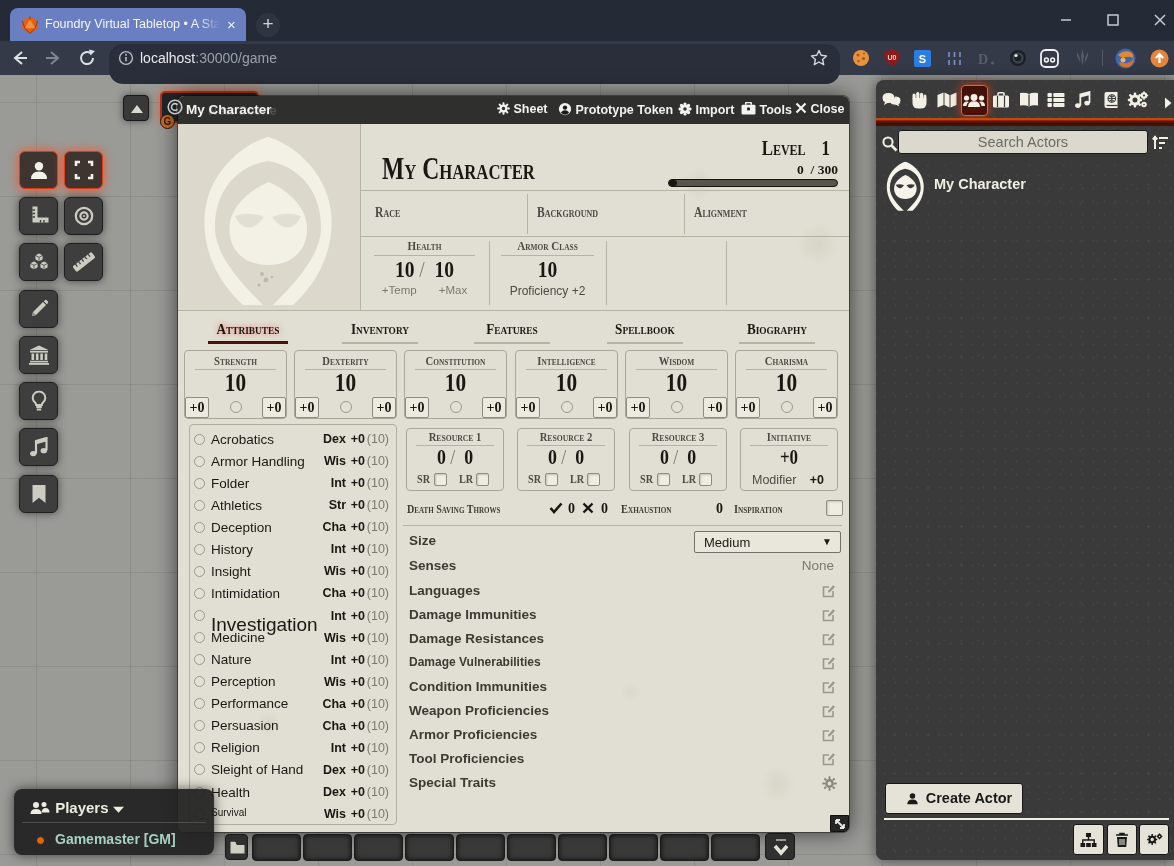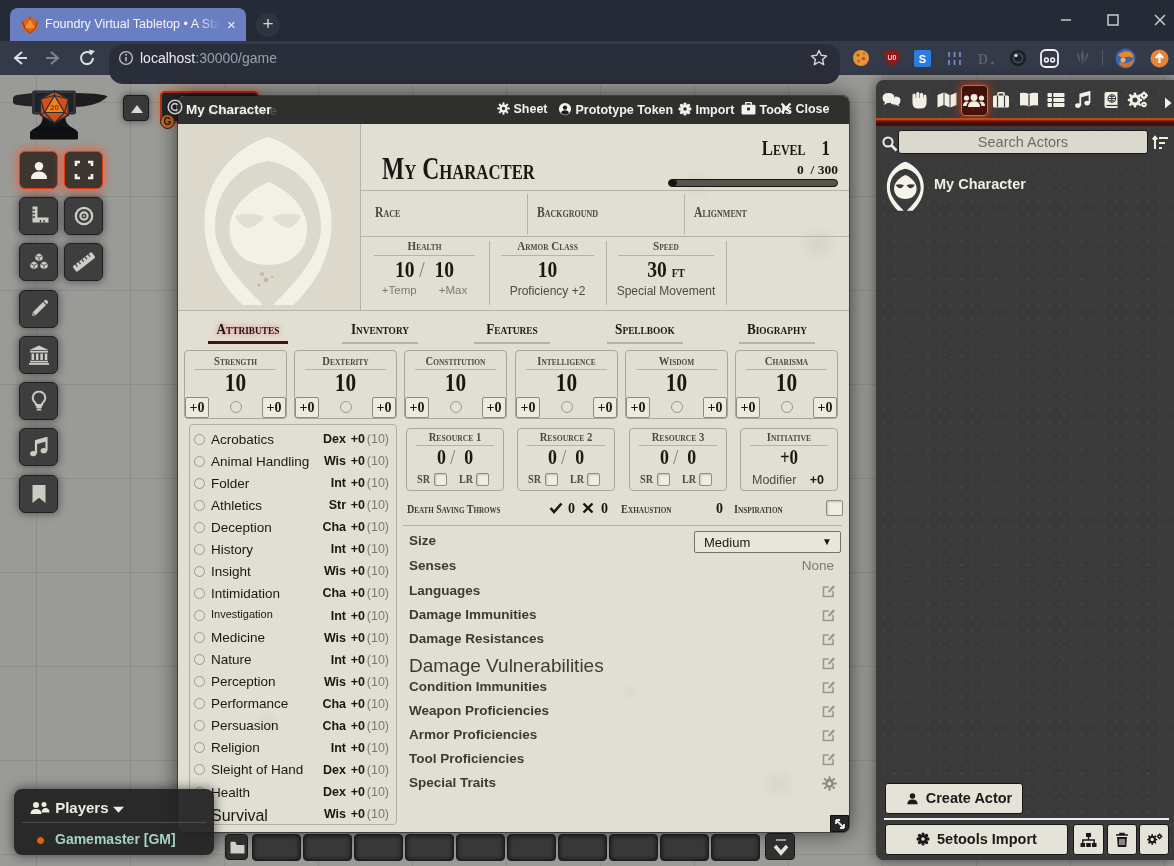--- a/index.html
+++ b/index.html
@@ -233,26 +233,20 @@
         <div class="hline" style="position:static;margin:1px 14px 0;"></div>
         <div class="val" style="font-size:23px;margin-top:1px;transform:scaleX(0.85);">10 <span class="grey" style="font-weight:normal;">/</span>&nbsp; 10</div>
         <div class="grey" style="font-size:11.5px;margin-top:1px;"><span style="margin-right:22px;">+Temp</span><span>+Max</span></div>
       </div>
       <div style="position:absolute;left:311px;top:114px;width:117px;text-align:center;">
         <div class="sc lbl" style="font-size:13.5px;transform:scaleX(0.82);">Armor Class</div>
         <div class="hline" style="position:static;margin:1px 12px 0;"></div>
         <div class="val" style="font-size:23px;margin-top:1px;transform:scaleX(0.85);">10</div>
         <div style="font-size:12px;margin-top:1px;color:#4b4a44;">Proficiency +2</div>
       </div>
-      <div style="position:absolute;left:428px;top:114px;width:120px;text-align:center;">
-        <div class="sc lbl" style="font-size:13.5px;transform:scaleX(0.82);">Speed</div>
-        <div class="hline" style="position:static;margin:1px 12px 0;"></div>
-        <div class="val" style="font-size:23px;margin-top:1px;transform:scaleX(0.85);">30 <span class="sc" style="font-size:17px;">ft</span></div>
-        <div style="font-size:12px;margin-top:1px;color:#4b4a44;">Special Movement</div>
-      </div>
       <div class="hline" style="left:0;top:186px;width:671px;"></div>
 
       <div class="sc" style="position:absolute;left:10px;top:196px;width:120px;text-align:center;font-size:15.5px;color:#191813;transform:scaleX(0.85);text-shadow:0 0 7px rgba(255,40,40,.65);">Attributes</div>
       <div style="position:absolute;left:30px;top:217px;width:80px;height:3px;background:#4a120d;"></div>
       <div class="sc" style="position:absolute;left:142px;top:196px;width:120px;text-align:center;font-size:15.5px;color:#191813;transform:scaleX(0.85);">Inventory</div>
       <div style="position:absolute;left:164px;top:218px;width:76px;height:2px;background:#b5b3a4;"></div>
       <div class="sc" style="position:absolute;left:274px;top:196px;width:120px;text-align:center;font-size:15.5px;color:#191813;transform:scaleX(0.85);">Features</div>
       <div style="position:absolute;left:296px;top:218px;width:76px;height:2px;background:#b5b3a4;"></div>
       <div class="sc" style="position:absolute;left:407px;top:196px;width:120px;text-align:center;font-size:15.5px;color:#191813;transform:scaleX(0.85);">Spellbook</div>
       <div style="position:absolute;left:429px;top:218px;width:76px;height:2px;background:#b5b3a4;"></div>
@@ -311,21 +305,21 @@
       <div class="box" style="left:11px;top:300px;width:208px;height:401px;border-color:#b0ae9f;">
       <div class="skrow" style="top:3.5px;">
         <div class="radio" style="left:4px;top:5px;width:11px;height:11px;"></div>
         <span style="position:absolute;left:21px;top:3px;font-size:13.5px;color:#191813;">Acrobatics</span>
         <span style="position:absolute;right:50px;top:3.5px;font-size:12.5px;font-weight:bold;color:#191813;">Dex</span>
         <span style="position:absolute;right:31px;top:3.5px;font-size:12.5px;font-weight:bold;color:#191813;">+0</span>
         <span class="grey" style="position:absolute;right:7px;top:3.5px;font-size:12.5px;">(10)</span>
       </div>
       <div class="skrow" style="top:25.6px;">
         <div class="radio" style="left:4px;top:5px;width:11px;height:11px;"></div>
-        <span style="position:absolute;left:21px;top:3px;font-size:13.5px;color:#191813;">Animal Handling</span>
+        <span style="position:absolute;left:21px;top:3px;font-size:13.5px;color:#191813;">Armor Handling</span>
         <span style="position:absolute;right:50px;top:3.5px;font-size:12.5px;font-weight:bold;color:#191813;">Wis</span>
         <span style="position:absolute;right:31px;top:3.5px;font-size:12.5px;font-weight:bold;color:#191813;">+0</span>
         <span class="grey" style="position:absolute;right:7px;top:3.5px;font-size:12.5px;">(10)</span>
       </div>
       <div class="skrow" style="top:47.6px;">
         <div class="radio" style="left:4px;top:5px;width:11px;height:11px;"></div>
         <span style="position:absolute;left:21px;top:3px;font-size:13.5px;color:#191813;">Folder</span>
         <span style="position:absolute;right:50px;top:3.5px;font-size:12.5px;font-weight:bold;color:#191813;">Int</span>
         <span style="position:absolute;right:31px;top:3.5px;font-size:12.5px;font-weight:bold;color:#191813;">+0</span>
         <span class="grey" style="position:absolute;right:7px;top:3.5px;font-size:12.5px;">(10)</span>
@@ -360,21 +354,21 @@
       </div>
       <div class="skrow" style="top:157.9px;">
         <div class="radio" style="left:4px;top:5px;width:11px;height:11px;"></div>
         <span style="position:absolute;left:21px;top:3px;font-size:13.5px;color:#191813;">Intimidation</span>
         <span style="position:absolute;right:50px;top:3.5px;font-size:12.5px;font-weight:bold;color:#191813;">Cha</span>
         <span style="position:absolute;right:31px;top:3.5px;font-size:12.5px;font-weight:bold;color:#191813;">+0</span>
         <span class="grey" style="position:absolute;right:7px;top:3.5px;font-size:12.5px;">(10)</span>
       </div>
       <div class="skrow" style="top:180.0px;">
         <div class="radio" style="left:4px;top:5px;width:11px;height:11px;"></div>
-        <span style="position:absolute;left:21px;top:3px;font-size:11px;color:#191813;">Investigation</span>
+        <span style="position:absolute;left:21px;top:9px;font-size:19px;color:#191813;">Investigation</span>
         <span style="position:absolute;right:50px;top:3.5px;font-size:12.5px;font-weight:bold;color:#191813;">Int</span>
         <span style="position:absolute;right:31px;top:3.5px;font-size:12.5px;font-weight:bold;color:#191813;">+0</span>
         <span class="grey" style="position:absolute;right:7px;top:3.5px;font-size:12.5px;">(10)</span>
       </div>
       <div class="skrow" style="top:202.0px;">
         <div class="radio" style="left:4px;top:5px;width:11px;height:11px;"></div>
         <span style="position:absolute;left:21px;top:3px;font-size:13.5px;color:#191813;">Medicine</span>
         <span style="position:absolute;right:50px;top:3.5px;font-size:12.5px;font-weight:bold;color:#191813;">Wis</span>
         <span style="position:absolute;right:31px;top:3.5px;font-size:12.5px;font-weight:bold;color:#191813;">+0</span>
         <span class="grey" style="position:absolute;right:7px;top:3.5px;font-size:12.5px;">(10)</span>
@@ -423,21 +417,21 @@
       </div>
       <div class="skrow" style="top:356.5px;">
         <div class="radio" style="left:4px;top:5px;width:11px;height:11px;"></div>
         <span style="position:absolute;left:21px;top:3px;font-size:13.5px;color:#191813;">Health</span>
         <span style="position:absolute;right:50px;top:3.5px;font-size:12.5px;font-weight:bold;color:#191813;">Dex</span>
         <span style="position:absolute;right:31px;top:3.5px;font-size:12.5px;font-weight:bold;color:#191813;">+0</span>
         <span class="grey" style="position:absolute;right:7px;top:3.5px;font-size:12.5px;">(10)</span>
       </div>
       <div class="skrow" style="top:378.5px;">
         <div class="radio" style="left:4px;top:5px;width:11px;height:11px;"></div>
-        <span style="position:absolute;left:21px;top:3px;font-size:16px;color:#191813;">Survival</span>
+        <span style="position:absolute;left:21px;top:3px;font-size:10px;color:#191813;">Survival</span>
         <span style="position:absolute;right:50px;top:3.5px;font-size:12.5px;font-weight:bold;color:#191813;">Wis</span>
         <span style="position:absolute;right:31px;top:3.5px;font-size:12.5px;font-weight:bold;color:#191813;">+0</span>
         <span class="grey" style="position:absolute;right:7px;top:3.5px;font-size:12.5px;">(10)</span>
       </div>
       </div>
 
       <div class="box" style="left:228px;top:304px;width:98px;height:63px;">
         <div class="sc lbl" style="text-align:center;font-size:12.5px;margin-top:1px;transform:scaleX(0.85);">Resource 1</div>
         <div class="hline" style="position:static;margin:0 9px 0;"></div>
         <div class="val" style="text-align:center;font-size:21px;margin-top:-1px;transform:scaleX(0.85);">0 <span class="grey" style="font-weight:normal;">/</span>&nbsp; 0</div>
@@ -484,21 +478,21 @@
       <div class="val" style="position:absolute;left:538px;top:377px;font-size:14px;">0</div>
       <div class="sc lbl" style="position:absolute;left:556px;top:377px;font-size:13px;color:#3e3d35;transform:scaleX(0.8);transform-origin:0 0;">Inspiration</div>
       <div class="cb" style="left:648px;top:376px;width:17px;height:16px;"></div>
       <div class="hline" style="left:225px;top:401px;width:439px;"></div>
 
       <div style="position:absolute;left:231px;top:408.5px;font-size:13.5px;font-weight:bold;color:#3c3b33;">Size</div>
       <div style="position:absolute;left:231px;top:434px;font-size:13.5px;font-weight:bold;color:#3c3b33;">Senses</div>
       <div style="position:absolute;left:231px;top:458.5px;font-size:13.5px;font-weight:bold;color:#3c3b33;">Languages</div>
       <div style="position:absolute;left:231px;top:482.5px;font-size:13.5px;font-weight:bold;color:#3c3b33;">Damage Immunities</div>
       <div style="position:absolute;left:231px;top:507px;font-size:13.5px;font-weight:bold;color:#3c3b33;">Damage Resistances</div>
-      <div style="position:absolute;left:231px;top:531px;font-size:19px;font-weight:normal;color:#3c3b33;">Damage Vulnerabilities</div>
+      <div style="position:absolute;left:231px;top:531px;font-size:12px;font-weight:bold;color:#3c3b33;">Damage Vulnerabilities</div>
       <div style="position:absolute;left:231px;top:555px;font-size:13.5px;font-weight:bold;color:#3c3b33;">Condition Immunities</div>
       <div style="position:absolute;left:231px;top:579px;font-size:13.5px;font-weight:bold;color:#3c3b33;">Weapon Proficiencies</div>
       <div style="position:absolute;left:231px;top:603px;font-size:13.5px;font-weight:bold;color:#3c3b33;">Armor Proficiencies</div>
       <div style="position:absolute;left:231px;top:627px;font-size:13.5px;font-weight:bold;color:#3c3b33;">Tool Proficiencies</div>
       <div style="position:absolute;left:231px;top:651px;font-size:13.5px;font-weight:bold;color:#3c3b33;">Special Traits</div>
       <div style="position:absolute;left:516px;top:407px;width:147px;height:22px;background:#e9e7db;border:1px solid #72716a;border-radius:2px;">
         <span style="position:absolute;left:9px;top:3px;font-size:13px;color:#191813;">Medium</span>
         <span style="position:absolute;right:8px;top:4px;font-size:10px;color:#191813;">▼</span>
       </div>
       <div class="grey" style="position:absolute;right:15px;top:434px;font-size:13.5px;">None</div>
@@ -580,54 +574,35 @@
               <circle cx="4.0" cy="4.0" r="1.9"></circle>
               <circle cx="8.0" cy="2.4" r="1.9"></circle>
               <circle cx="12.0" cy="4.0" r="1.9"></circle>
             </g>
           </svg> Import</div>
       <div class="hbtn" style="left:563px;"><svg width="15" height="13" viewBox="0 0 16 14" style="vertical-align:-1px">
             <rect x="0.5" y="3" width="15" height="10.5" rx="1.5" fill="#f2f2ee"></rect>
             <path d="M5 3 V1.2 A0.7 0.7 0 0 1 5.7 0.5 L10.3 0.5 A0.7 0.7 0 0 1 11 1.2 V3" fill="none" stroke="#f2f2ee" stroke-width="1.6"></path>
             <rect x="6.5" y="6" width="3" height="3" fill="#1c1c1c"></rect>
           </svg> Tools</div>
-      <div class="hbtn" style="left:602px;"><svg width="12" height="12" viewBox="0 0 12 12" style="vertical-align:-1px">
+      <div class="hbtn" style="left:617px;"><svg width="12" height="12" viewBox="0 0 12 12" style="vertical-align:-1px">
             <path d="M1.5 1.5 L10.5 10.5 M10.5 1.5 L1.5 10.5" stroke="#f2f2ee" stroke-width="2.2"></path>
           </svg> Close</div>
     </div>
     <div style="position:absolute;left:652px;top:719px;width:19px;height:17px;background:#262626;border-radius:0 0 5px 0;border:1px solid #111;">
       <svg class="abs" style="left:3px;top:2px" width="12" height="12" viewBox="0 0 12 12">
           <path d="M2 2 L10 10 M2 2 L2 6 M2 2 L6 2 M10 10 L10 6 M10 10 L6 10" stroke="#e8e8e0" stroke-width="1.8"></path>
         </svg>
     </div>
   </div>
   <div class="abs" style="left:167px;top:99px;width:16px;height:16px;z-index:5;"><svg width="16" height="16" viewBox="0 0 16 16">
         <circle cx="8" cy="8" r="6.8" fill="none" stroke="#c9c9c6" stroke-width="1.6"></circle>
         <path d="M10.5 5.8 A3.4 3.4 0 1 0 10.5 10.2" fill="none" stroke="#c9c9c6" stroke-width="1.6"></path>
       </svg></div>
 
-  <div id="logo" class="abs" style="left:5px;top:85px;width:105px;height:58px;">
-  <svg width="105" height="58" viewBox="0 0 105 58">
-    <g filter="none">
-    <path d="M28 8 L12 10 Q8 11 8 13.5 L8 17 Q8 19.5 13 20 Q20 21 28 21.5 Z" fill="#222426"></path>
-    <path d="M70 8 Q86 8 95 9.5 Q102 10.5 102.5 11.5 Q97 17.5 86 20 Q78 21.8 70 22 Z" fill="#1b1d1f"></path>
-    <rect x="27" y="5.5" width="44" height="24" rx="2.5" fill="#2c2e31"></rect>
-    <rect x="29" y="7.5" width="40" height="20" rx="1.5" fill="#1f2123" stroke="#3a3c40" stroke-width="1"></rect>
-    <path d="M37 29.5 C39 36 35 40.5 31 42.5 L36 46 H62 L67 42.5 C63 40.5 59 36 61 29.5 Z" fill="#121314"></path>
-    <path d="M31 42.5 Q27 44.5 26 46 H72 Q71 44.5 67 42.5 Z" fill="#0c0d0e"></path>
-    <rect x="25" y="46" width="48" height="8.5" rx="1.5" fill="#101112"></rect>
-    <g>
-      <polygon points="49.5,6 63.5,14 63.5,30 49.5,38 35.5,30 35.5,14" fill="#d94e12" stroke="#232f3b" stroke-width="1.6"></polygon>
-      <polygon points="49.5,10.5 59.5,27.5 39.5,27.5" fill="#f08224" stroke="#232f3b" stroke-width="1.2"></polygon>
-      <path d="M49.5,6 L49.5,10.5 M63.5,14 L59.5,27.5 M35.5,14 L39.5,27.5 M49.5,38 L59.5,27.5 M49.5,38 L39.5,27.5 M63.5,30 L59.5,27.5 M35.5,30 L39.5,27.5 M35.5,14 L49.5,10.5 L63.5,14" stroke="#232f3b" stroke-width="1.2" fill="none"></path>
-      <text x="49.5" y="24.5" font-size="8" font-weight="bold" fill="#8a3808" text-anchor="middle" font-family="Liberation Sans">20</text>
-    </g>
-    </g>
-  </svg>
-</div>
   <div id="navtoggle">
       <svg class="abs" style="left:7px;top:9px" width="12" height="8" viewBox="0 0 12 8">
         <polygon points="6,0 12,8 0,8" fill="#d9d9d2"></polygon>
       </svg>
     </div>
   <div id="controls">
       <div class="ctl active" style="left:19px;top:151px;">
         <svg width="20" height="20" viewBox="0 0 20 20">
           <circle cx="10" cy="6.2" r="4.2" fill="#f3f1e8"></circle>
           <path d="M2 19 Q2 11.5 10 11.5 Q18 11.5 18 19 Z" fill="#f3f1e8"></path>
@@ -904,33 +879,20 @@
         <path fill="#f5f3ea" d="M66.8 48 C52 54 28 70 27.5 94 C27 118 44 131 66 131 C88 131 105.5 118 105 94 C104.5 70 81 54 66.8 48 Z"></path>
         <path fill="#3a3a3a" d="M33 82 Q48 77 62 83 Q54 94 46 93.5 Q38 93 33 82 Z"></path>
         <path fill="#3a3a3a" d="M99 82 Q84 77 70 83 Q78 94 86 93.5 Q94 93 99 82 Z"></path>
       </svg>
       <div style="position:absolute;left:58px;top:12px;font-size:14.5px;font-weight:bold;color:#f0efe3;">My Character</div>
       <div class="sbbtn" style="left:9px;top:619px;width:138px;height:31px;line-height:29px;padding-left:10px;"><svg width="13" height="13" viewBox="0 0 20 20" style="vertical-align:-2px;margin-right:7px;">
             <circle cx="10" cy="6.2" r="4.2" fill="#191918"></circle>
             <path d="M2 19 Q2 11.5 10 11.5 Q18 11.5 18 19 Z" fill="#191918"></path>
           </svg>Create Actor</div>
       <div style="position:absolute;left:8px;top:654px;width:285px;height:2px;background:#efeee6;"></div>
-      <div class="sbbtn" style="left:9px;top:660px;width:183px;height:31px;line-height:29px;"><svg width="14" height="14" viewBox="0 0 16 16" style="vertical-align:-2px;margin-right:7px;">
-            <circle cx="8" cy="8" r="3.4" fill="none" stroke="#191918" stroke-width="2.8"></circle>
-            <g fill="#191918">
-              <circle cx="13.6" cy="8.0" r="1.9"></circle>
-              <circle cx="12.0" cy="12.0" r="1.9"></circle>
-              <circle cx="8.0" cy="13.6" r="1.9"></circle>
-              <circle cx="4.0" cy="12.0" r="1.9"></circle>
-              <circle cx="2.4" cy="8.0" r="1.9"></circle>
-              <circle cx="4.0" cy="4.0" r="1.9"></circle>
-              <circle cx="8.0" cy="2.4" r="1.9"></circle>
-              <circle cx="12.0" cy="4.0" r="1.9"></circle>
-            </g>
-          </svg>5etools Import</div>
       <div class="sbbtn" style="left:197px;top:660px;width:31px;height:31px;"><svg width="17" height="16" viewBox="0 0 17 16" style="margin-top:7px;">
             <rect x="6" y="1" width="5" height="4" fill="#191918"></rect>
             <rect x="0.5" y="11" width="4.6" height="4" fill="#191918"></rect>
             <rect x="6.2" y="11" width="4.6" height="4" fill="#191918"></rect>
             <rect x="11.9" y="11" width="4.6" height="4" fill="#191918"></rect>
             <path d="M8.5 5 V8 M2.8 11 V8 H14.2 V11" stroke="#191918" stroke-width="1.4" fill="none"></path>
           </svg></div>
       <div class="sbbtn" style="left:231px;top:660px;width:30px;height:31px;"><svg width="14" height="16" viewBox="0 0 14 16" style="margin-top:7px;">
             <path d="M1 3 H13 M5 3 V1.5 H9 V3" stroke="#191918" stroke-width="1.6" fill="none"></path>
             <path d="M2 5 H12 L11.2 15 H2.8 Z" fill="#191918"></path>

